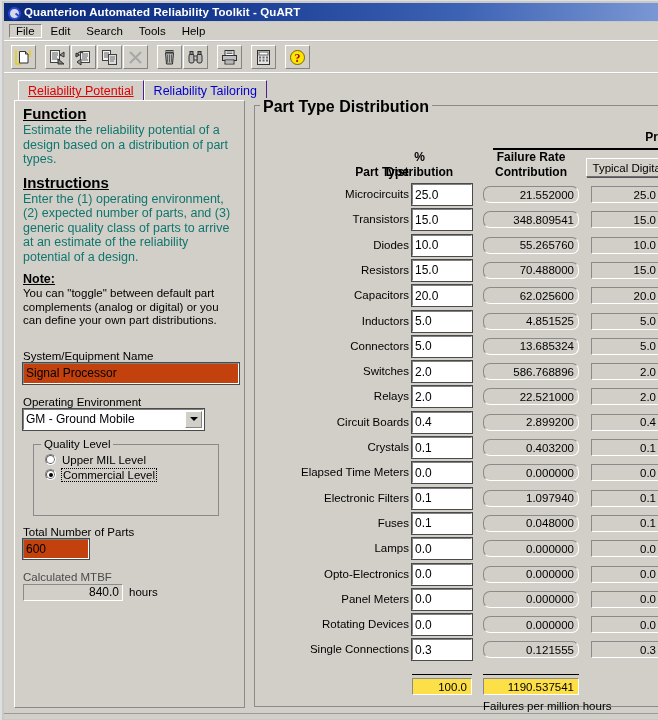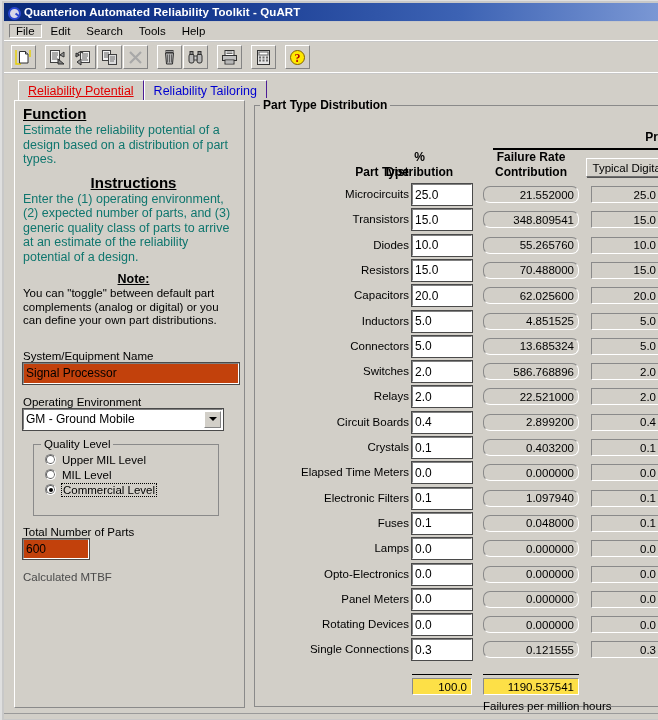--- a/index.html
+++ b/index.html
@@ -106,21 +106,20 @@
   .sect-head{
     font-size:15px;font-weight:bold;text-decoration:underline;color:#000;
     margin:4px 0 1px 8px;
   }
   .sect-body{
     font-size:12.5px;color:#0f766e;margin:0 6px 0 8px;line-height:14.5px;
   }
   .note-head{
     font-size:12.5px;font-weight:bold;text-decoration:underline;color:#000;
     margin:8px 0 1px 8px;
-    text-align:center;
   }
   .note-body{
     font-size:11.5px;color:#000;margin:0 6px 0 8px;line-height:13.5px;
   }
   .fld-label{font-size:11.5px;color:#000;margin:0 0 1px 8px;}
   .textbox{
     margin-left:8px;background:#c2410c;box-sizing:border-box;
     border-left:1px solid #808080;border-top:1px solid #808080;
     border-right:1px solid #ffffff;border-bottom:1px solid #ffffff;
     outline:1px solid #4a4a4a;
@@ -176,21 +175,21 @@
     justify-content:flex-end;padding-right:3px;
   }
   
   .rightgroup{
     position:absolute;left:250px;top:31px;width:418px;height:602px;
     box-sizing:border-box;border:1px solid #8a8a8a;
     border-right:none;
   }
   .rg-title{
     position:absolute;top:-8px;left:5px;background:#d2cfc8;padding:0 3px;
-    font-size:12px;font-weight:bold;color:#000;white-space:nowrap;
+    font-size:16px;font-weight:bold;color:#000;white-space:nowrap;
   }
   .pred-label{
     position:absolute;right:0px;top:24px;font-size:12px;font-weight:bold;color:#000;
   }
   .pred-rule{
     position:absolute;left:238px;top:42px;width:180px;height:2px;background:#000;
   }
   .colhead{
     position:absolute;font-size:12px;font-weight:bold;color:#000;text-align:center;
   }
@@ -400,51 +399,51 @@
       <div class="note-body">You can "toggle" between default part complements (analog or digital) or you can define your own part distributions.</div>
 
       <div style="height:22px;"></div>
 
       <div class="fld-label">System/Equipment Name</div>
       <div class="textbox" style="width:216px;height:21px;">Signal Processor</div>
 
       <div style="height:12px;"></div>
 
       <div class="fld-label">Operating Environment</div>
-      <div class="combo" style="width:200px;height:21px;">
+      <div class="combo" style="width:181px;height:21px;">
         <span>GM - Ground Mobile</span>
         <span class="combo-btn">
             <span class="arrow-dn"></span>
           </span>
       </div>
 
       <div style="position:relative;height:78px;margin-top:14px;">
         <div class="groupbox" style="left:18px;top:0;width:186px;height:72px;">
           <span class="gb-title">Quality Level</span>
           <div class="radio-row" style="margin-top:9px;">
             <span class="radio"></span>
             <span class="radio-label">Upper MIL Level</span>
           </div>
           <div class="radio-row">
-            <span class="radio"></span>
-            <span class="radio-label">MIL Level</span>
-          </div>
-          <div class="radio-row">
             <span class="radio on"></span>
             <span class="radio-label focus">Commercial Level</span>
           </div>
         </div>
       </div>
 
       <div class="fld-label" style="margin-top:4px;">Total Number of Parts</div>
       <div class="textbox" style="width:66px;height:20px;">600</div>
 
       <div style="height:12px;"></div>
 
       <div class="fld-label" style="color:#4a4a4a;">Calculated MTBF</div>
+      <div style="display:flex;align-items:center;">
+        <div class="mtbf-box" style="width:100px;height:17px;">840.0</div>
+        <span style="font-size:11.5px;margin-left:6px;">hours</span>
+      </div>
 
     </div>
 
     <div class="rightgroup">
       <span class="rg-title">Part Type Distribution</span>
 
       <span class="pred-label">Pred</span>
       <div class="pred-rule"></div>
 
       <span class="colhead" style="left:20px;top:59px;width:134px;text-align:right;">Part Type</span>

